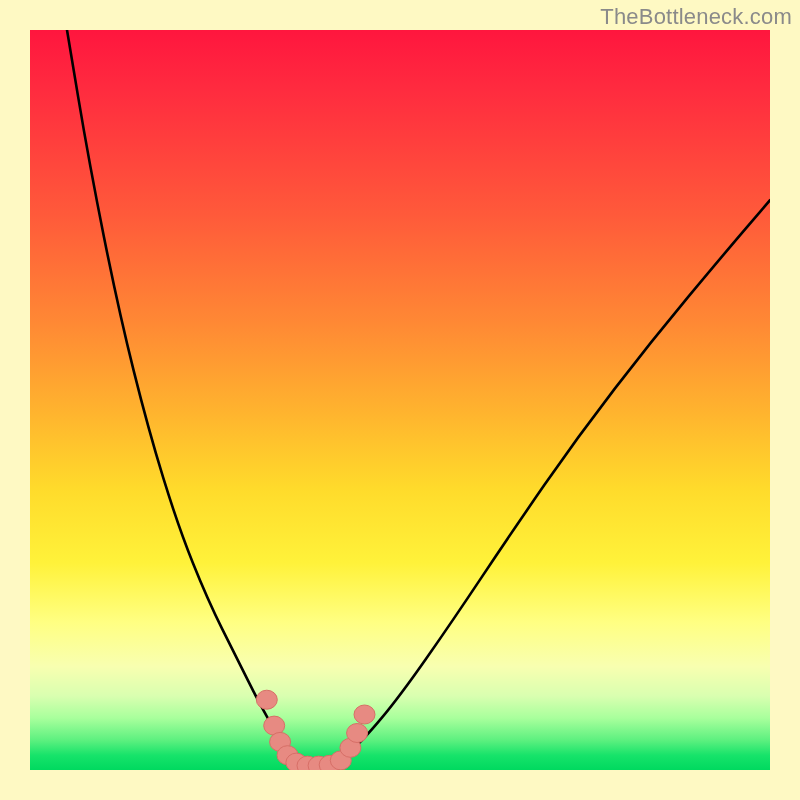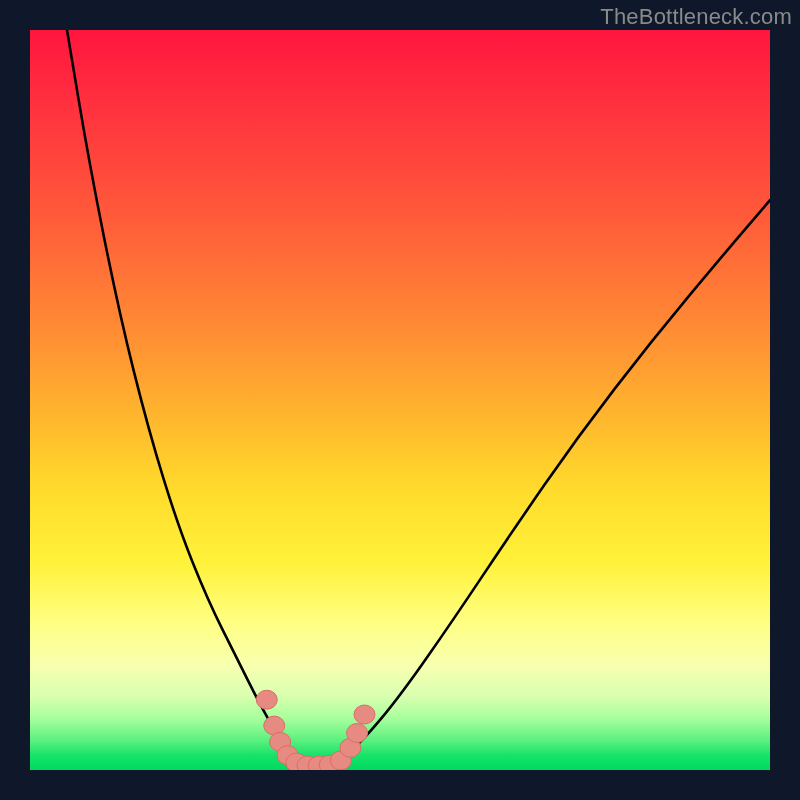--- a/index.html
+++ b/index.html
@@ -8,21 +8,21 @@
     width: 800px;
     height: 800px;
     background: #000000;
     overflow: hidden;
     font-family: Arial, Helvetica, sans-serif;
   }
   .stage {
     position: relative;
     width: 800px;
     height: 800px;
-    background: #0f172a;
+    background: #fef9c3;
   }
   .plot-area {
     position: absolute;
     left: 30px;
     top: 30px;
     width: 740px;
     height: 740px;
     
     background: linear-gradient(
       to bottom,

